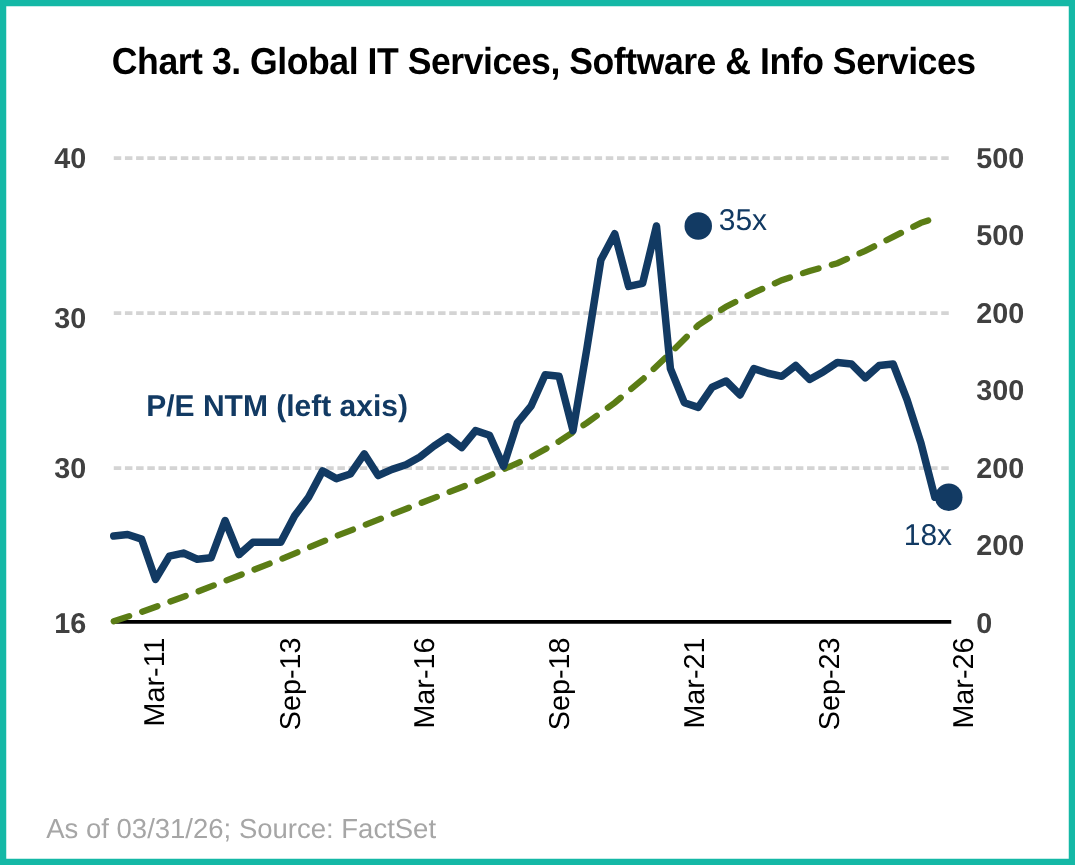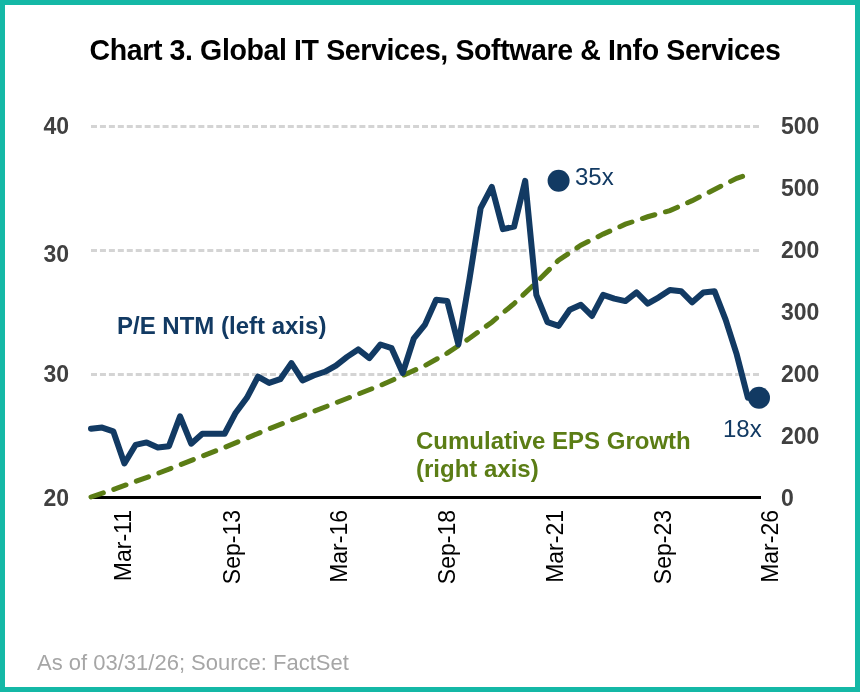--- a/index.html
+++ b/index.html
@@ -119,21 +119,21 @@
 
   <div id="chart-title">Chart 3. Global IT Services, Software &amp; Info Services</div>
 
   <div class="gridline" style="top:120px"></div>
   <div class="gridline" style="top:244px"></div>
   <div class="gridline" style="top:368px"></div>
 
   <div class="y-tick-label y-left-label" style="top:108px">40</div>
   <div class="y-tick-label y-left-label" style="top:236px">30</div>
   <div class="y-tick-label y-left-label" style="top:356px">30</div>
-  <div class="y-tick-label y-left-label" style="top:480px">20</div>
+  <div class="y-tick-label y-left-label" style="top:480px">16</div>
 
   <div class="y-tick-label y-right-label" style="top:108px">500</div>
   <div class="y-tick-label y-right-label" style="top:170px">500</div>
   <div class="y-tick-label y-right-label" style="top:232px">200</div>
   <div class="y-tick-label y-right-label" style="top:294px">300</div>
   <div class="y-tick-label y-right-label" style="top:356px">200</div>
   <div class="y-tick-label y-right-label" style="top:418px">200</div>
   <div class="y-tick-label y-right-label" style="top:480px">0</div>
 
   <div id="axis-line"></div>
@@ -147,20 +147,18 @@
   <div class="x-tick-label" style="left:752px">Mar-26</div>
 
   <svg id="series-svg" viewBox="0 0 860 692">
     <path id="eps-path" fill="none" stroke="#5b7d15" stroke-width="5" stroke-linecap="round" stroke-dasharray="13 11" d="M86.00 492.00 L108.27 484.56 L130.53 476.50 L152.80 468.44 L175.07 459.76 L197.33 451.08 L219.60 442.40 L241.87 433.10 L264.13 423.80 L286.40 415.12 L308.67 406.44 L330.93 397.76 L353.20 389.08 L375.47 380.40 L397.73 370.48 L420.00 360.56 L442.27 348.16 L464.53 333.28 L486.80 317.16 L509.07 298.56 L531.33 277.48 L553.60 255.16 L575.87 240.28 L598.13 229.12 L620.40 219.20 L642.67 211.76 L664.93 205.56 L687.20 195.64 L709.47 184.48 L731.73 173.32 L742.87 169.60"></path>
     <path id="pe-path" fill="none" stroke="#123a63" stroke-width="6" stroke-linejoin="round" stroke-linecap="round" d="M86.00 423.80 L97.13 422.56 L108.27 426.28 L119.40 458.52 L130.53 439.92 L141.67 437.44 L152.80 442.40 L163.93 441.16 L175.07 411.40 L186.20 438.68 L197.33 428.76 L208.47 428.76 L219.60 428.76 L230.73 407.68 L241.87 392.80 L253.00 371.72 L264.13 377.92 L275.27 374.20 L286.40 358.08 L297.53 375.44 L308.67 370.48 L319.80 366.76 L330.93 360.56 L342.07 351.88 L353.20 344.44 L364.33 353.12 L375.47 339.48 L386.60 343.20 L397.73 368.00 L408.87 333.28 L420.00 319.64 L431.13 294.84 L442.27 296.08 L453.40 339.48 L464.53 273.76 L475.67 203.08 L486.80 182.00 L497.93 224.16 L509.07 221.68 L520.20 175.80 L531.33 289.88 L542.47 317.16 L553.60 320.88 L564.73 304.76 L575.87 299.80 L587.00 310.96 L598.13 289.88 L609.27 293.60 L620.40 296.08 L631.53 287.40 L642.67 298.56 L653.80 292.36 L664.93 284.92 L676.07 286.16 L687.20 297.32 L698.33 287.40 L709.47 286.16 L720.60 314.68 L731.73 349.40 L742.87 392.80 L754.00 392.80"></path>
     <circle id="pe-peak-dot" r="11" fill="#123a63" cx="553.5999999999999" cy="175.8"></circle>
     <circle id="pe-last-dot" r="11" fill="#123a63" cx="754" cy="392.8"></circle>
   </svg>
 
   <div class="legend-text" id="legend-pe">P/E NTM (left axis)</div>
-  <div class="legend-text" id="legend-eps">Cumulative EPS Growth
-(right axis)</div>
 
   <div class="point-label" id="label-peak">35x</div>
   <div class="point-label" id="label-last">18x</div>
 
   <div id="footnote">As of 03/31/26; Source:  FactSet</div>
 </div>
 
 </body></html>

